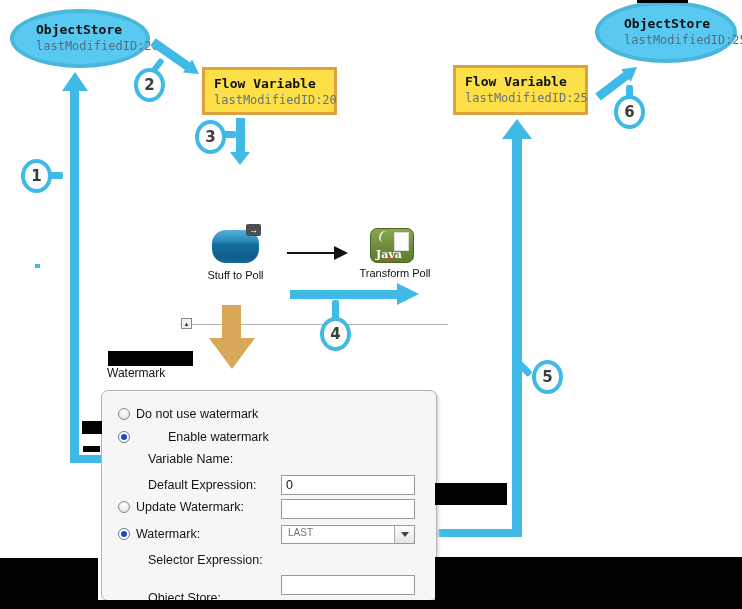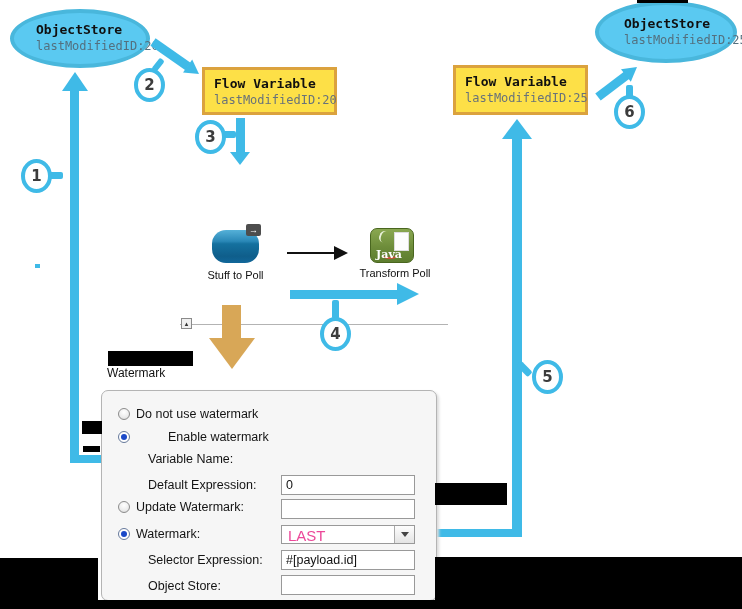--- a/index.html
+++ b/index.html
@@ -57,21 +57,21 @@
   .plabel{position:absolute;font-size:12.5px;color:#141414;white-space:nowrap;}
   .field{position:absolute;width:134px;height:20px;border:1px solid #999;background:#fff;
          font:12.5px "Liberation Sans",sans-serif;padding:1px 4px;box-sizing:border-box;color:#111;}
   .radio{position:absolute;width:12px;height:12px;border-radius:50%;border:1px solid #8c8c8c;
          box-sizing:border-box;background:radial-gradient(circle at 50% 32%,#ffffff 0%,#ececec 60%,#cfcfcf 100%);}
   .radio.sel{border-color:#66799b;background:#fff;}
   .radio.sel::after{content:"";position:absolute;left:2px;top:2px;width:6px;height:6px;
          border-radius:50%;background:#1b49c8;}
   .dropdown{position:absolute;width:134px;height:19px;border:1px solid #999;background:#fff;
             box-sizing:border-box;}
-  .dd-text{position:absolute;left:6px;top:1px;font-size:15px;color:#ec4899;}
+  .dd-text{position:absolute;left:6px;top:1px;font-size:10px;color:#737373;}
   .dd-btn{position:absolute;right:0;top:0;width:19px;height:17px;border-left:1px solid #aaa;
           background:linear-gradient(#fdfdfd,#e4e4e4);display:flex;align-items:center;justify-content:center;}
   .dd-arrow{width:0;height:0;border-left:4px solid transparent;border-right:4px solid transparent;
             border-top:5px solid #444;}
 
   .redact{position:absolute;background:#000;}
   .sep{background:#b3b3b3;}
   .collapse-btn{width:11px;height:11px;border:1px solid #8a8a8a;background:#efefef;box-sizing:border-box;
                 font-size:7px;line-height:9px;text-align:center;color:#333;}
 </style>
@@ -186,23 +186,22 @@
     <div class="radio sel" style="left:16px;top:137px;"></div>
     <div class="plabel" style="left:34px;top:136px;">Watermark:</div>
     <div class="dropdown" style="left:179px;top:134px;">
       <span class="dd-text">LAST</span>
       <span class="dd-btn">
         <span class="dd-arrow"></span>
       </span>
     </div>
 
     <div class="plabel" style="left:46px;top:162px;">Selector Expression:</div>
-    <input class="field" style="left: 179px; top: 159px;" value="#[payload.id]">
-
-    <div class="plabel" style="left:46px;top:188px;">Object Store:</div>
+
+    <div class="plabel" style="left:46px;top:200px;">Object Store:</div>
     <input class="field" style="left: 179px; top: 184px;" value="">
   </div>
 
   <div class="redact" style="left:637px;top:0;width:51px;height:3px;"></div>
   <div class="redact" style="left:108px;top:351px;width:85px;height:15px;"></div>
   <div class="redact" style="left:82px;top:421px;width:20px;height:13px;"></div>
   <div class="redact" style="left:83px;top:446px;width:17px;height:6px;"></div>
   <div class="redact" style="left:435px;top:483px;width:72px;height:22px;"></div>
   <div class="redact" style="left:0;top:558px;width:98px;height:51px;"></div>
   <div class="redact" style="left:435px;top:557px;width:307px;height:52px;"></div>

